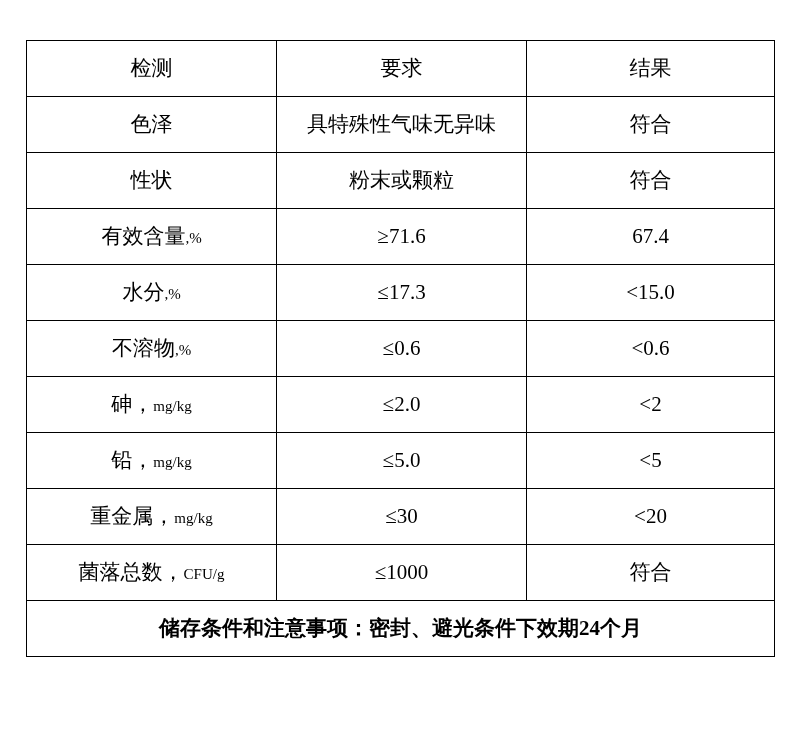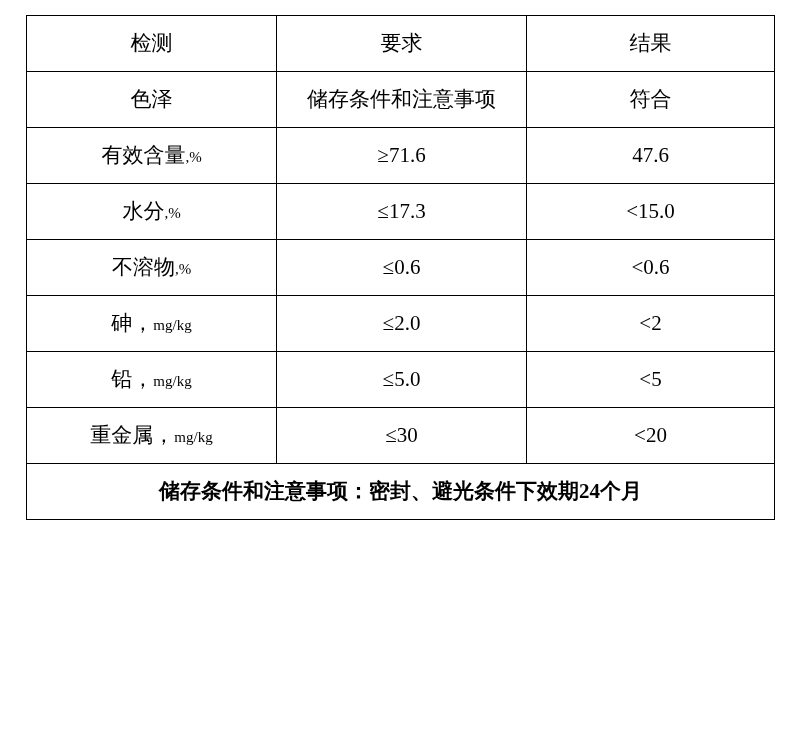--- a/index.html
+++ b/index.html
@@ -12,21 +12,21 @@
     height: 750px;
     font-family: "Liberation Serif", "DejaVu Serif", serif;
     color: #000000;
     overflow: hidden;
   }
   .page {
     position: relative;
     width: 800px;
     height: 750px;
     box-sizing: border-box;
-    padding: 15px 26px 22px 26px;
+    padding: 40px 26px 22px 26px;
   }
   table.spec {
     width: 748px;
     border-collapse: collapse;
     table-layout: fixed;
     margin: 0;
   }
   table.spec td {
     border: 1px solid #000000;
     text-align: center;
@@ -66,27 +66,32 @@
     </colgroup>
     <tbody>
       <tr>
         <td>检测</td>
         <td>要求</td>
         <td>结果</td>
       </tr>
 
       <tr>
         <td><span>色泽</span><span class="unit"></span></td>
-        <td>储存条件和注意事项</td>
+        <td>具特殊性气味无异味</td>
+        <td>符合</td>
+      </tr>
+      <tr>
+        <td><span>性状</span><span class="unit"></span></td>
+        <td>粉末或颗粒</td>
         <td>符合</td>
       </tr>
       <tr>
         <td><span>有效含量</span><span class="unit">,%</span></td>
         <td>≥71.6</td>
-        <td>47.6</td>
+        <td>67.4</td>
       </tr>
       <tr>
         <td><span>水分</span><span class="unit">,%</span></td>
         <td>≤17.3</td>
         <td>&lt;15.0</td>
       </tr>
       <tr>
         <td><span>不溶物</span><span class="unit">,%</span></td>
         <td>≤0.6</td>
         <td>&lt;0.6</td>
@@ -99,19 +104,24 @@
       <tr>
         <td><span>铅，</span><span class="unit">mg/kg</span></td>
         <td>≤5.0</td>
         <td>&lt;5</td>
       </tr>
       <tr>
         <td><span>重金属，</span><span class="unit">mg/kg</span></td>
         <td>≤30</td>
         <td>&lt;20</td>
       </tr>
+      <tr>
+        <td><span>菌落总数，</span><span class="unit">CFU/g</span></td>
+        <td>≤1000</td>
+        <td>符合</td>
+      </tr>
 
       <tr class="footer-row">
         <td colspan="3">储存条件和注意事项：密封、避光条件下效期24个月</td>
       </tr>
     </tbody>
   </table>
 </div>
 
 </body></html>

